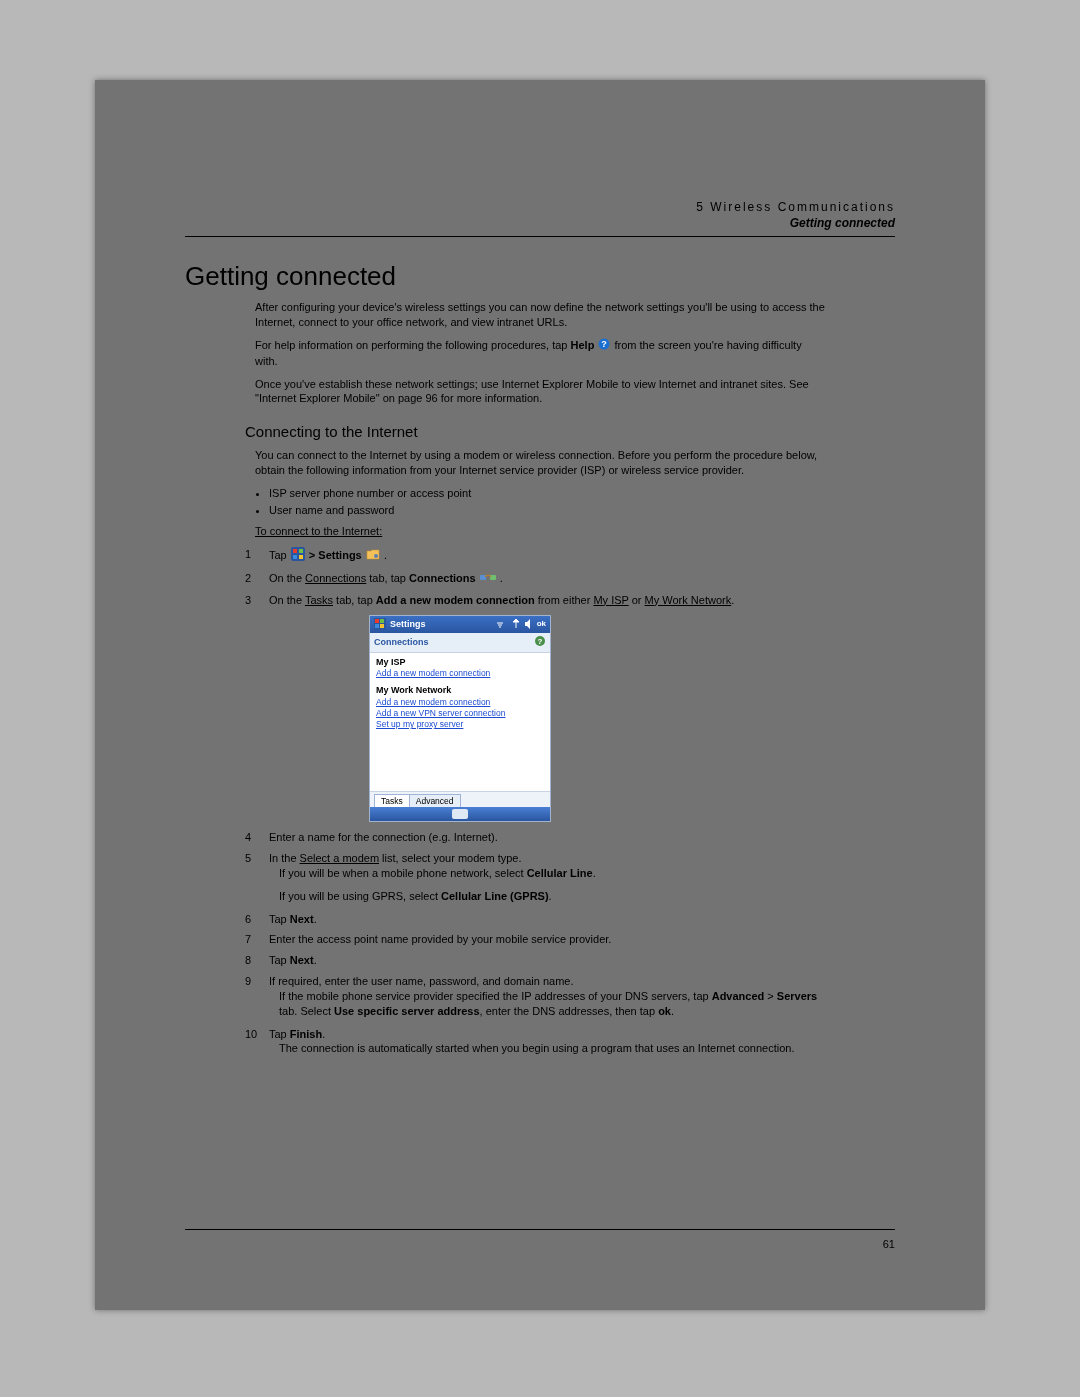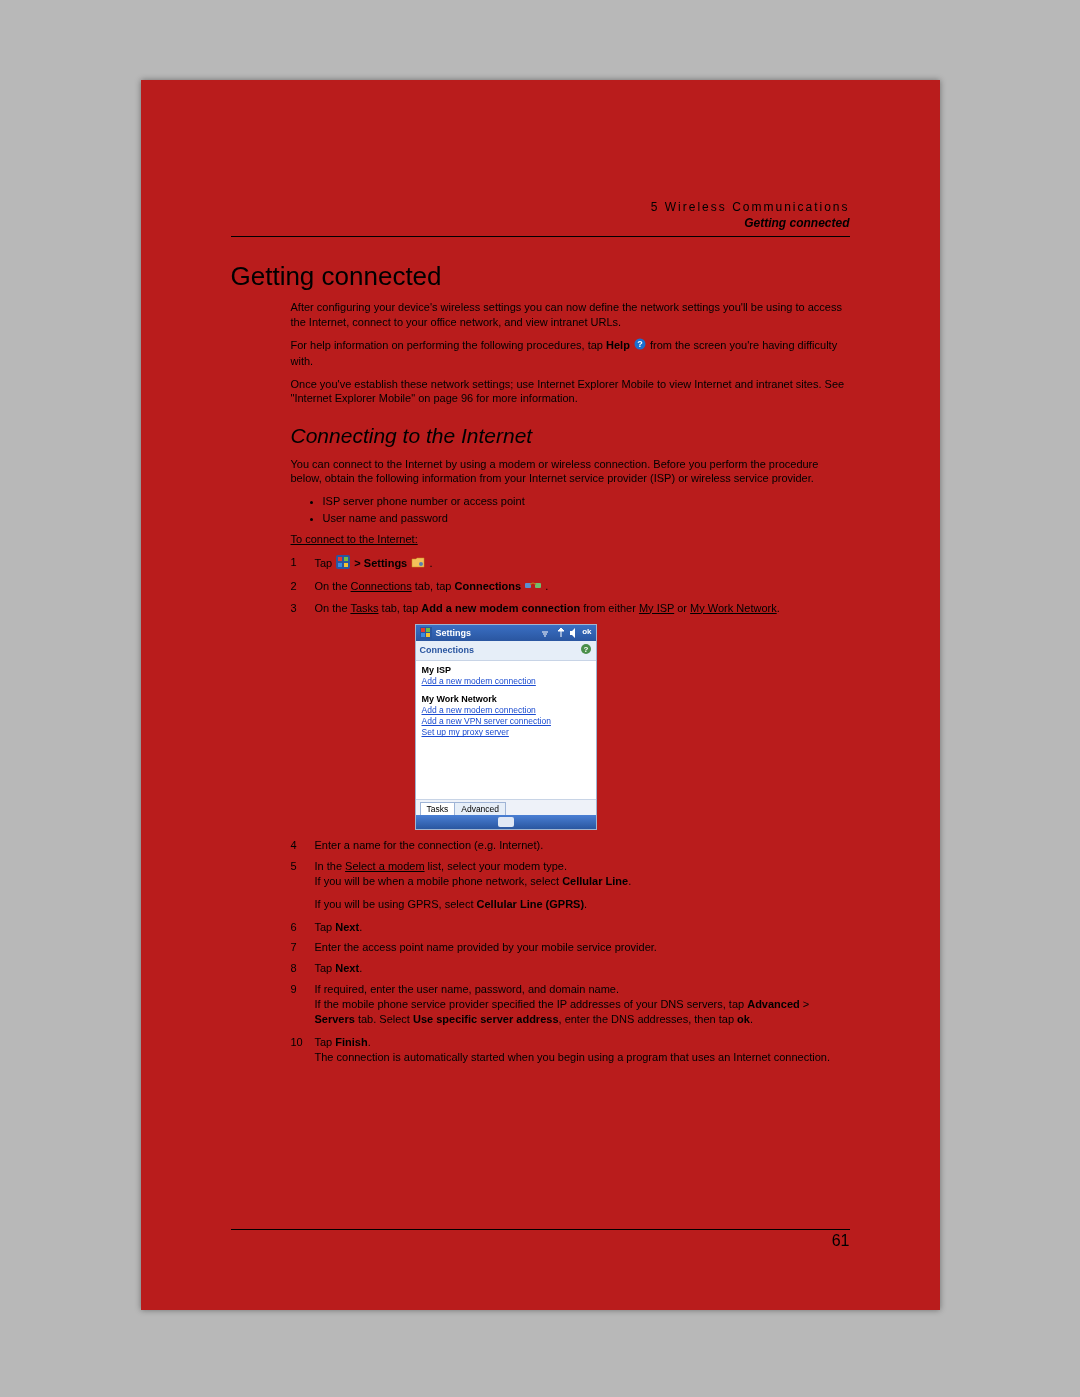--- a/index.html
+++ b/index.html
@@ -3,24 +3,24 @@
 <meta charset="utf-8">
 <style>
   html, body {
     margin: 0;
     padding: 0;
     background: #b8b8b8;
     font-family: Arial, Helvetica, sans-serif;
     color: #000;
   }
   .page {
-    width: 799px;
+    width: 890px;
     min-height: 1230px;
     margin: 80px auto 80px auto;
-    background: #b91c1c;
+    background: #737373;
     box-shadow: 0 0 6px rgba(0,0,0,0.4);
     padding: 120px 90px 60px 90px;
     box-sizing: border-box;
     position: relative;
   }
   .run-head {
     text-align: right;
     font-size: 12px;
     letter-spacing: 2px;
     margin-bottom: 2px;
@@ -41,32 +41,31 @@
     font-size: 26px;
     font-weight: 400;
     margin: 0 0 8px 0;
   }
   .body-col {
     margin-left: 60px;
     max-width: 580px;
     font-size: 11px;
     line-height: 1.35;
   }
-  .body-col p { margin: 0 0 8px 0; }
+  .body-col p { margin: 0 0 8px 10px; }
   h2.subsection {
-    font-size: 21px;
+    font-size: 15px;
     font-weight: 400;
     margin: 16px 0 6px 0;
-    font-style: italic;
   }
   ul.bullets {
     margin: 4px 0 6px 0;
     padding-left: 24px;
   }
-  ul.bullets li { margin-bottom: 2px; list-style: disc; margin-left: 8px; }
+  ul.bullets li { margin-bottom: 2px; list-style: disc; }
   .uline { text-decoration: underline; }
   ol.steps {
     margin: 4px 0 0 0;
     padding-left: 0;
     list-style: none;
     counter-reset: step;
   }
   ol.steps > li {
     position: relative;
     padding-left: 24px;
@@ -155,21 +154,21 @@
   }
   .mini-footer .kbd {
     width: 16px; height: 10px;
     background: #e0e8f5;
     border-radius: 2px;
   }
   .page-num {
     position: absolute;
     right: 90px;
     bottom: 60px;
-    font-size: 16px;
+    font-size: 11px;
   }
   .bottom-hr {
     position: absolute;
     left: 90px;
     right: 90px;
     bottom: 80px;
     border-top: 1px solid #000;
   }
   b.strong { font-weight: bold; text-align: right; }
 </style>

